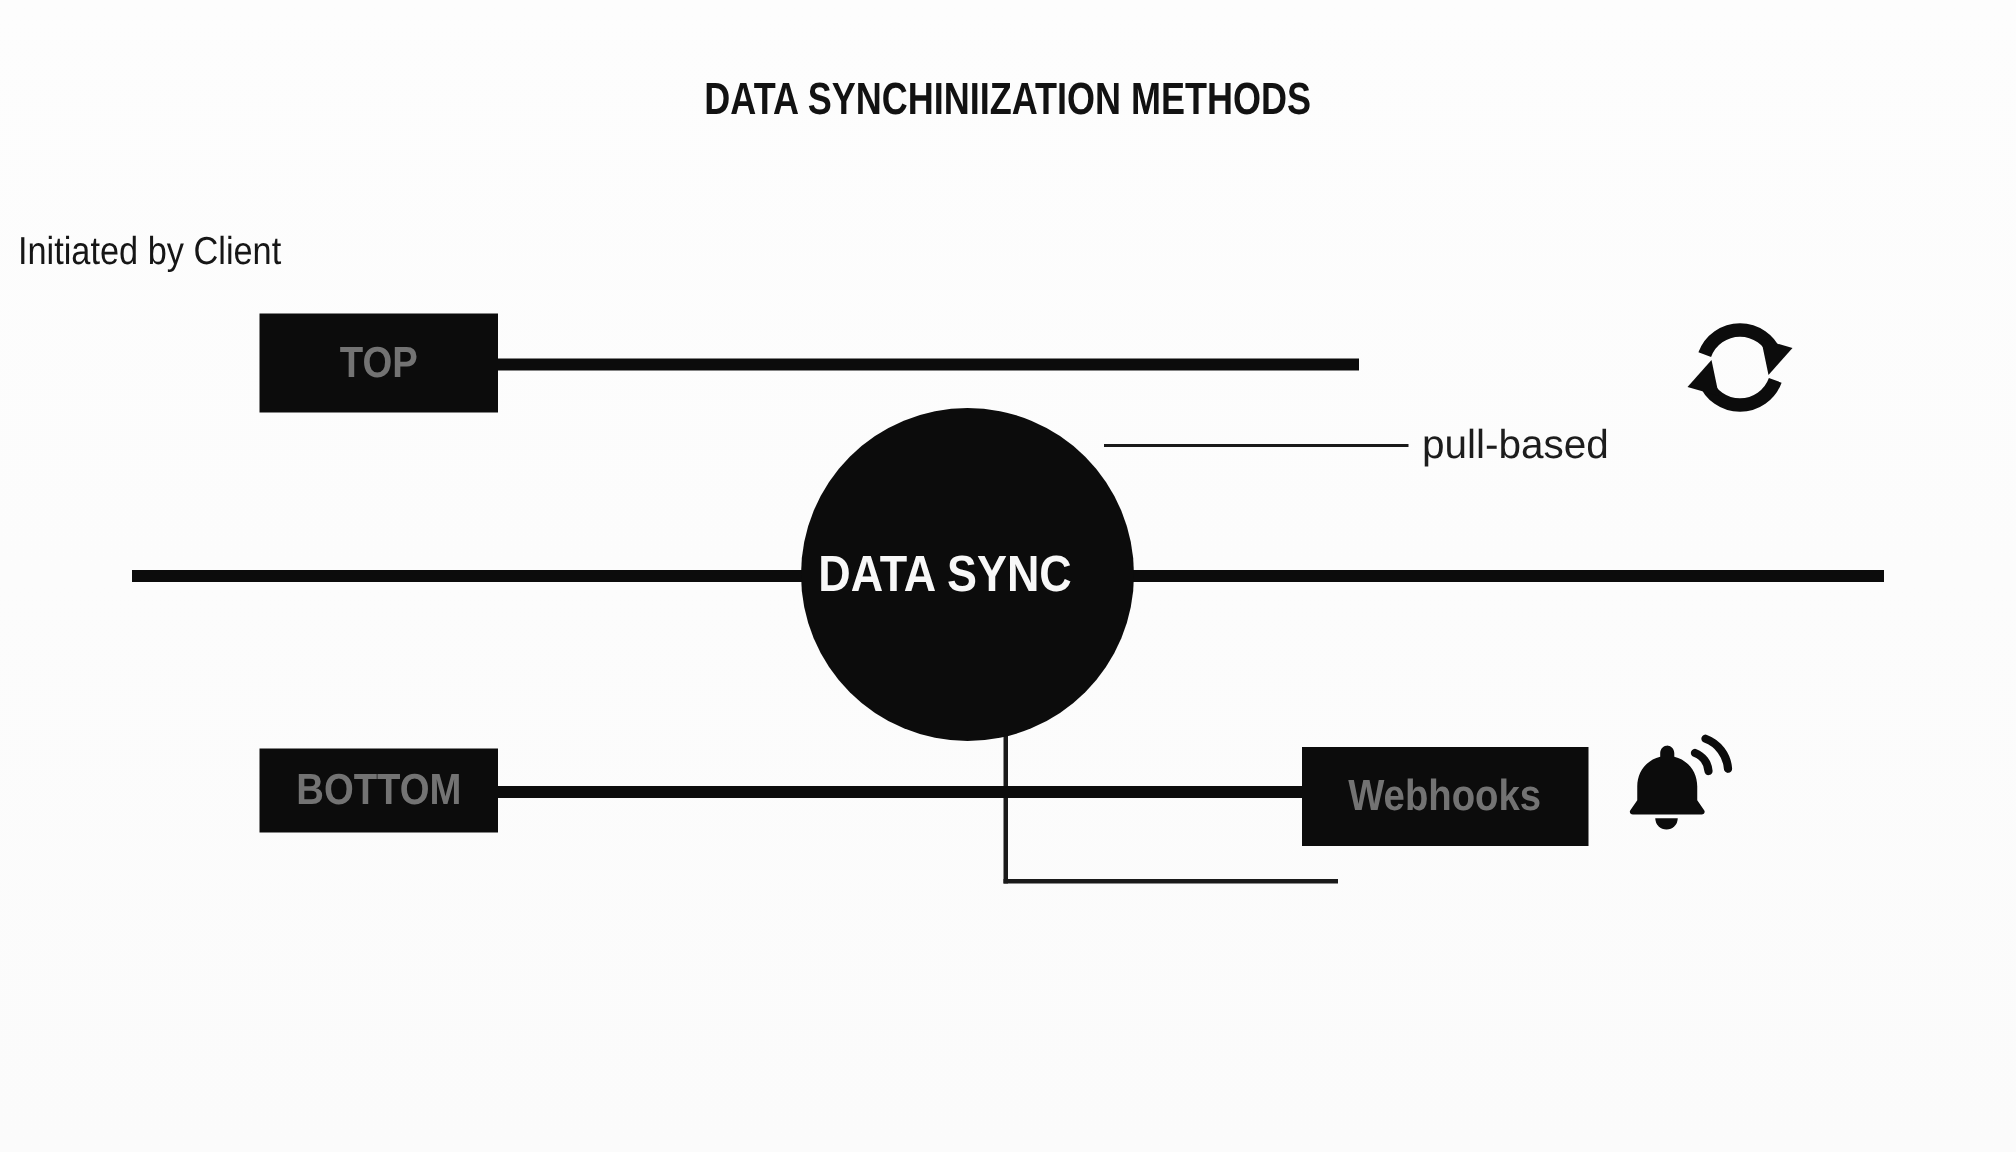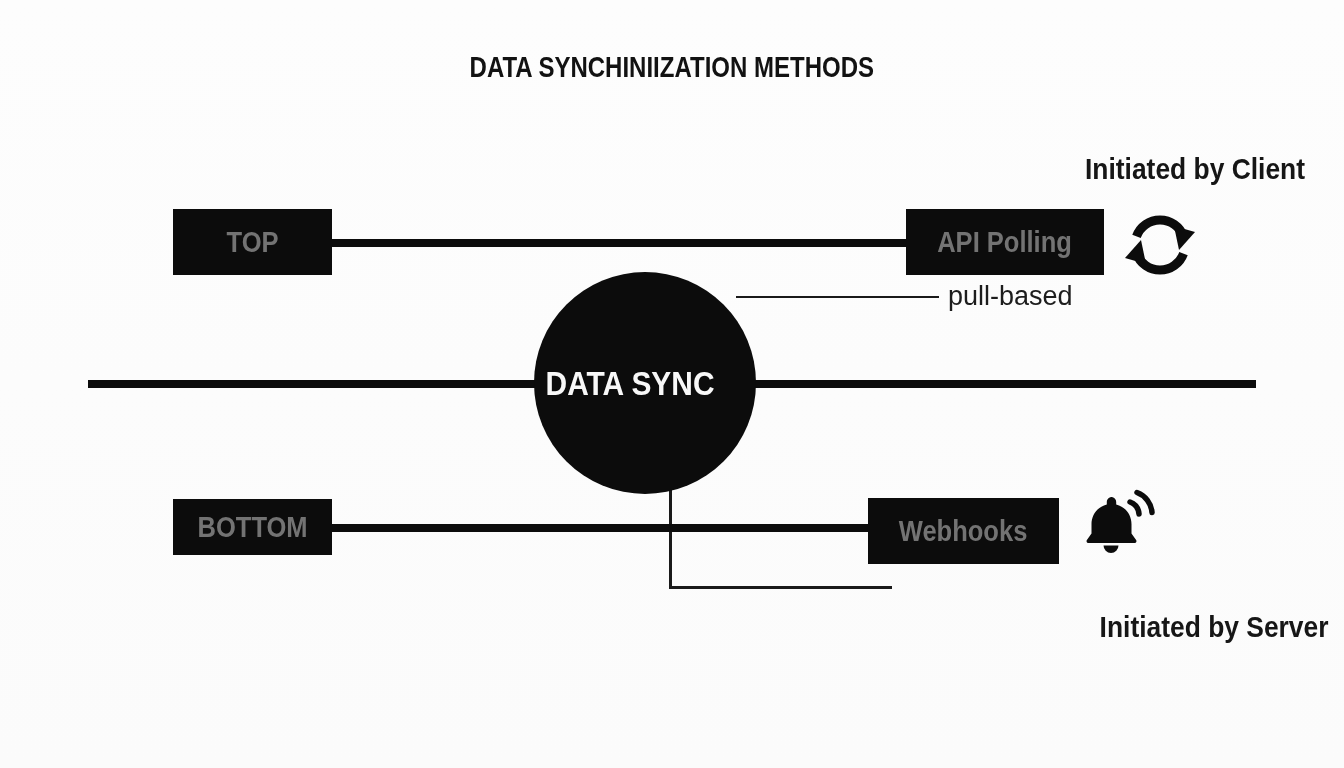--- a/index.html
+++ b/index.html
@@ -23,24 +23,24 @@
     color: #121212;
     font-size: 30px;
     font-weight: bold;
     letter-spacing: 0px;
     white-space: nowrap;
   }
   .page-title .squeeze { display: inline-block; transform: scaleX(0.80); transform-origin: center; }
 
   .section-label {
     color: #161616;
-    font-size: 30px;
-    font-weight: bold;
+    font-size: 26px;
+    font-weight: normal;
     white-space: nowrap;
-    text-align: right;
+    text-align: left;
   }
   .section-label .squeeze { display: inline-block; transform: scaleX(0.88); transform-origin: center; }
   .label-client { top: 152px; left: 0; right: 24px; }
   .label-server { top: 610px; left: 12px; right: 0; }
 
   .node-box {
     background: #0c0c0c;
     color: #737373;
     display: flex;
     align-items: center;
@@ -107,23 +107,20 @@
   </div>
 
   <div class="abs section-label label-client">
     <span class="squeeze">Initiated by Client</span>
   </div>
 
   <div class="abs node-box box-top">
     <span class="squeeze">TOP</span>
   </div>
   <div class="abs thick-line line-row-top"></div>
-  <div class="abs node-box box-api">
-    <span class="squeeze">API Polling</span>
-  </div>
 
   <span class="abs icon-wrap icon-sync">
     <svg width="76" height="74" viewBox="0 0 76 74">
       <path d="M14.5 28.4 A25 25 0 0 1 61.5 28.4" fill="none" stroke="#0c0c0c" stroke-width="9"></path>
       <polygon points="52,18 73,24 57,42" fill="#0c0c0c"></polygon>
       <path d="M61.5 45.6 A25 25 0 0 1 14.5 45.6" fill="none" stroke="#0c0c0c" stroke-width="9"></path>
       <polygon points="24,56 3,50 19,32" fill="#0c0c0c"></polygon>
     </svg>
   </span>
 
@@ -150,17 +147,14 @@
   <span class="abs icon-wrap icon-bell">
     <svg width="78" height="78" viewBox="0 0 78 78">
       <path d="M29 10 c3 0 5.2 2.2 5.2 5.2 v2.3 c9.5 2.4 15.3 10.2 15.3 19.8 v9.2 l4.6 6.6 c0.9 1.3 0 2.9 -1.7 2.9 H6.6 c-1.7 0 -2.6 -1.6 -1.7 -2.9 l4.6 -6.6 v-9.2 c0 -9.6 5.8 -17.4 15.3 -19.8 v-2.3 c0 -3 2.2 -5.2 5.2 -5.2 z" fill="#0c0c0c"></path>
       <path d="M21.5 58.5 a7.5 7.5 0 0 0 15 0 z" fill="#0c0c0c"></path>
       <path d="M48 15 a14 14 0 0 1 9 12" fill="none" stroke="#0c0c0c" stroke-width="5.5" stroke-linecap="round"></path>
       <path d="M55 5.5 a23 23 0 0 1 15 20" fill="none" stroke="#0c0c0c" stroke-width="5.5" stroke-linecap="round"></path>
     </svg>
   </span>
 
 
-  <div class="abs section-label label-server">
-    <span class="squeeze">Initiated by Server</span>
-  </div>
 
 </div>
 
 </body></html>

